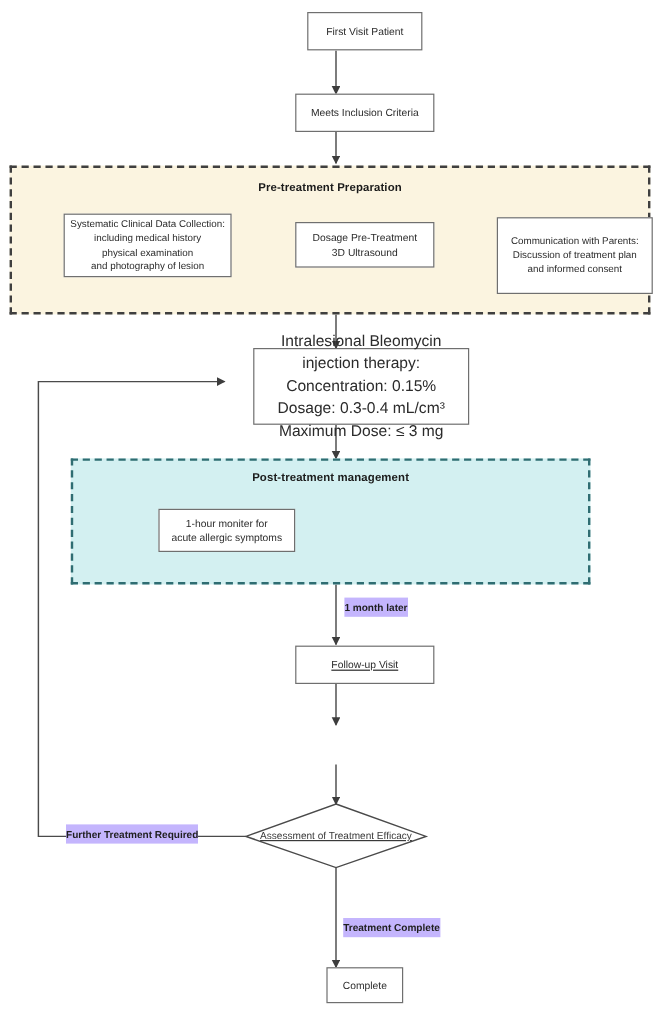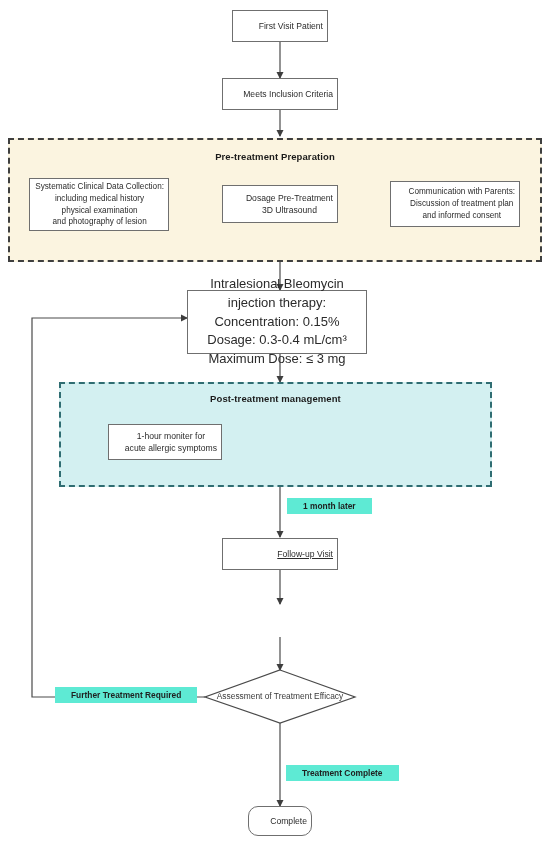--- a/index.html
+++ b/index.html
@@ -50,44 +50,46 @@
     letter-spacing: .1px;
   }
   
   .node {
     position: absolute;
     box-sizing: border-box;
     background: #ffffff;
     border: 1.3px solid #6f6f6f;
     display: flex;
     align-items: center;
-    justify-content: flex-end;
+    justify-content: center;
     text-align: center;
     font-size: 8.6px;
     line-height: 1.45;
     color: #2b2b2b;
     padding: 2px 4px;
+    margin-left: 24px;
   }
   .node span { display: block; }
   
   .diamond-label {
     position: absolute;
     text-align: center;
     font-size: 8.4px;
     color: #3a3a3a;
     white-space: nowrap;
+    text-decoration: underline;
   }
   
   .edge-label {
     position: absolute;
-    background: #5eead4;
+    background: #c4b5fd;
     color: #1f1f1f;
     font-size: 8.4px;
     font-weight: bold;
-    padding: 3px 16px;
+    padding: 3px 0;
     white-space: nowrap;
     box-sizing: border-box;
   }
 </style>
 </head>
 <body>
 
 <div id="canvas">
 
   <svg class="svg-layer" viewBox="0 0 550 846" xmlns="http://www.w3.org/2000/svg">
@@ -141,21 +143,21 @@
     </div>
   </div>
 
   <div class="node" style="left:222px; top:185px; width:116px; height:38px;">
     <div>
       <span>Dosage Pre-Treatment</span>
       <span>3D Ultrasound</span>
     </div>
   </div>
 
-  <div class="node" style="left:390px; top:181px; width:130px; height:46px; font-size:8.2px;">
+  <div class="node" style="left:390px; top:181px; width:130px; height:64px; font-size:8.2px;">
     <div>
       <span>Communication with Parents:</span>
       <span>Discussion of treatment plan</span>
       <span>and informed consent</span>
     </div>
   </div>
 
   <div class="node" style="left:187px; top:290px; width:180px; height:64px; font-size:13px;">
     <div>
       <span>Intralesional Bleomycin injection therapy:</span>
@@ -183,17 +185,17 @@
     <span>Follow-up Visit</span>
   </div>
 
 
   <div class="diamond-label" style="left:205px; top:691px; width:150px;">Assessment of Treatment Efficacy</div>
 
   <div class="edge-label" style="left:55px; top:687px;">Further Treatment Required</div>
 
   <div class="edge-label" style="left:286px; top:765px;">Treatment Complete</div>
 
-  <div class="node" style="left:248px; top:806px; width:64px; height:30px;border-radius:10px;">
+  <div class="node" style="left:248px; top:806px; width:64px; height:30px;">
     <span>Complete</span>
   </div>
 
 </div>
 
 </body></html>

